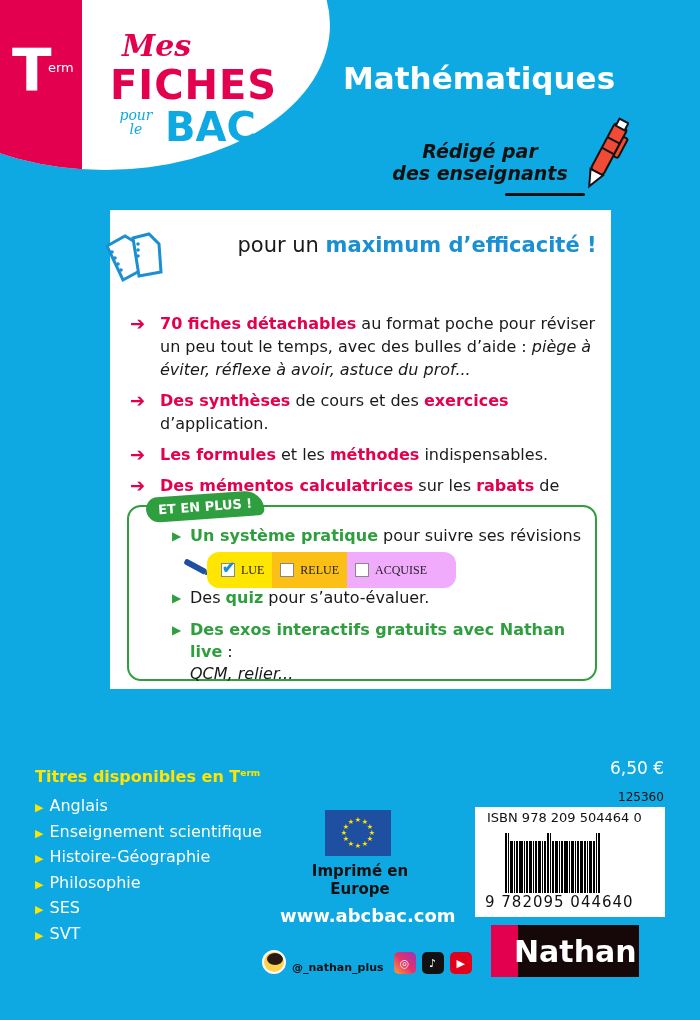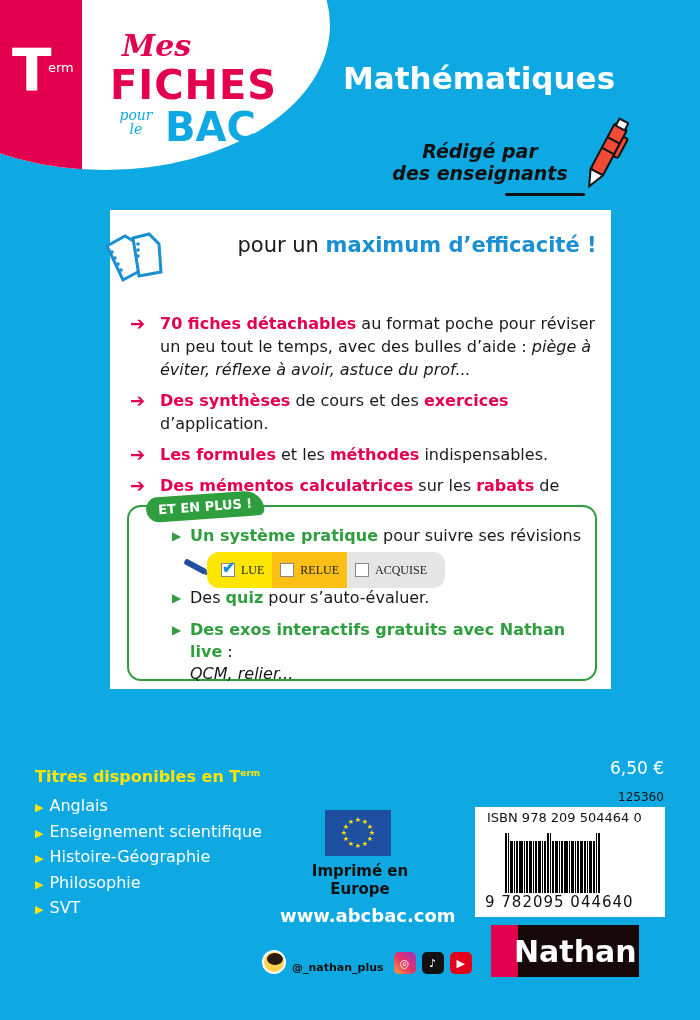--- a/index.html
+++ b/index.html
@@ -163,32 +163,33 @@
       </svg>
   </span>
   <div class="seg" style="background:#ffe600;border-radius:12px 0 0 12px;padding-left:14px">
       <span class="cb checked"></span>
       <span>LUE</span>
     </div>
   <div class="seg" style="background:#fbbf16">
       <span class="cb"></span>
       <span>RELUE</span>
     </div>
-  <div class="seg" style="background:#e5e5e5;border-radius:0 12px 12px 0;padding-right:18px">
+  <div class="seg" style="background:#f0abfc;border-radius:0 12px 12px 0;padding-right:29px">
       <span class="cb"></span>
       <span>ACQUISE</span>
     </div>
 </div>
 
 <div class="abs titles-head"><span>Titres disponibles en T</span><sup>erm</sup></div>
 <div class="abs titles">
   <div><span class="tri">▶</span><span>Anglais</span></div>
   <div><span class="tri">▶</span><span>Enseignement scientifique</span></div>
   <div><span class="tri">▶</span><span>Histoire-Géographie</span></div>
   <div><span class="tri">▶</span><span>Philosophie</span></div>
+  <div><span class="tri">▶</span><span>SES</span></div>
   <div><span class="tri">▶</span><span>SVT</span></div>
 </div>
 
 <div class="abs eu-flag">
   <svg width="66" height="46" viewBox="0 0 66 46">
     <g fill="#ffe500" font-size="7" text-anchor="middle">
       <text x="33" y="12">★</text>
         <text x="40" y="14">★</text>
         <text x="45" y="19">★</text>
         <text x="47" y="25">★</text>

